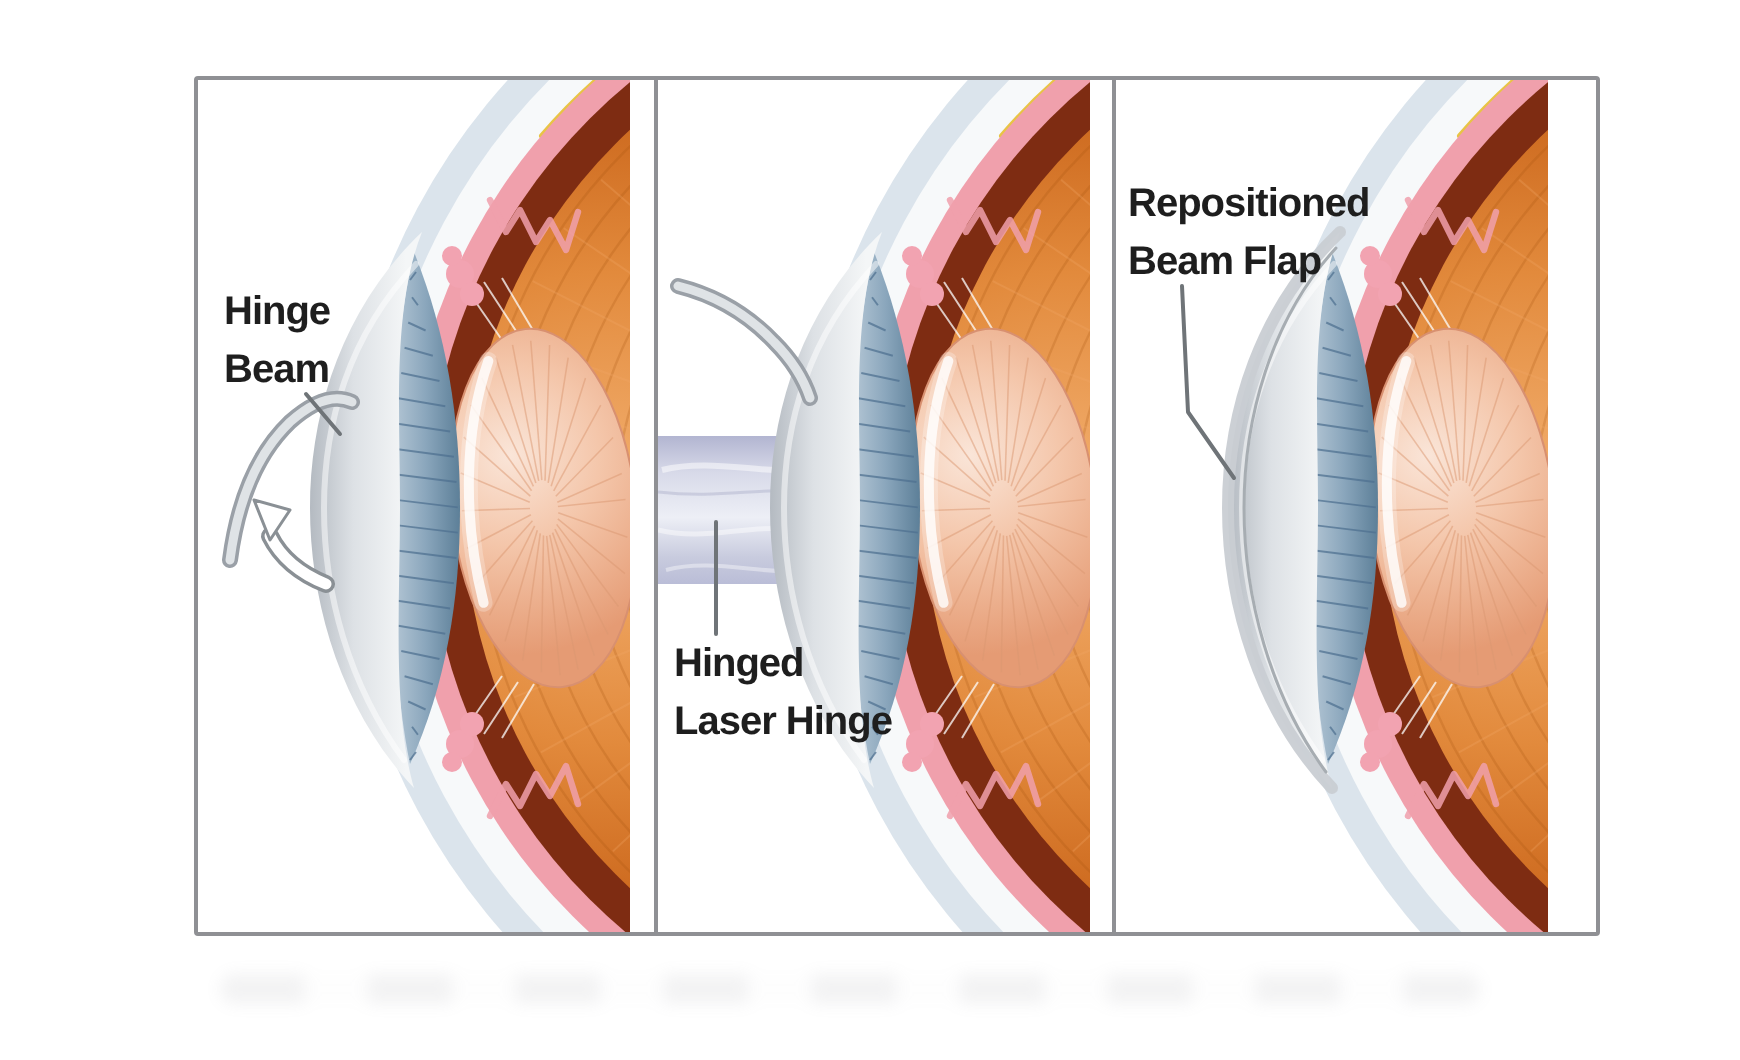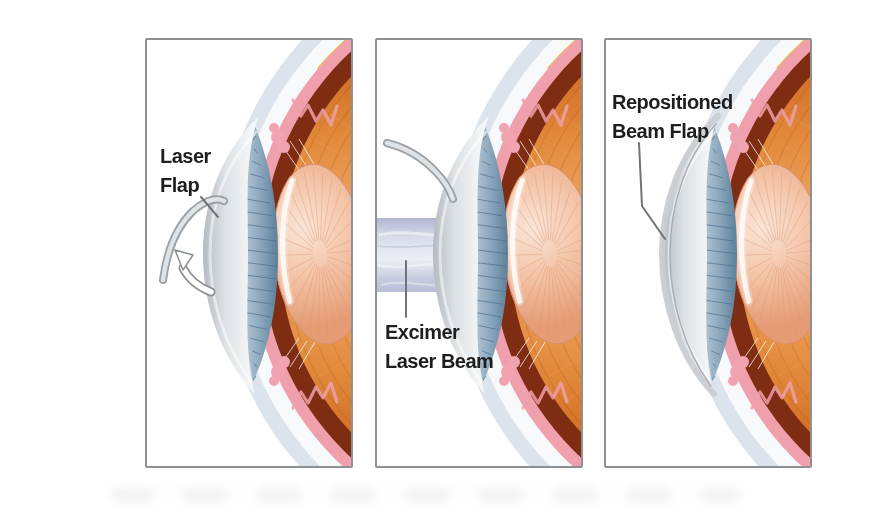--- a/index.html
+++ b/index.html
@@ -3,22 +3,22 @@
 <meta charset="utf-8">
 <style>
   :root{
     --sclera:#dbe4ec; --bandWhite:#f7f9fa; --bandYellow:#e8c445; --bandPink:#f0a0ac;
     --bandBrown:#7e2c12; --ciliary:#f2a3b1; --leader:#6f7478; --text:#1e1e1e;
     --panelBorder:#8f9094; --flapEdge:#9aa0a7; --flapFill:#dfe3e6;
   }
   html,body{margin:0;padding:0;background:#ffffff;}
   .stage{position:relative;width:870px;height:530px;background:#ffffff;overflow:hidden;
          font-family:"Liberation Sans", sans-serif;}
-  .panel{position:absolute;top:38px;width:208px;height:430px;box-sizing:border-box;
-         border:2px solid var(--panelBorder);border-radius:2px;background:#ffffff;overflow:hidden;margin-left:48px;}
+  .panel{position:absolute;top:38px;width:244px;height:430px;box-sizing:border-box;
+         border:2px solid var(--panelBorder);border-radius:2px;background:#ffffff;overflow:hidden;}
   .panel svg{position:absolute;left:0;top:0;}
   .p1{left:97px;} .p2{left:327px;} .p3{left:556px;}
   .cap{position:absolute;color:var(--text);font-weight:700;font-size:20px;line-height:29px;
        letter-spacing:-0.5px;white-space:nowrap;z-index:5;}
   .cap span{display:block;}
   .cap1{left:13px;top:102px;} .cap2{left:8px;top:278px;} .cap3{left:6px;top:48px;}
   .smudge{position:absolute;left:110px;top:487px;width:630px;height:15px;opacity:.22;
           border-radius:8px;filter:blur(4px);
           background:repeating-linear-gradient(90deg, rgba(145,145,152,.5) 0 42px, rgba(145,145,152,.06) 42px 74px);}
   .defs-holder{position:absolute;width:0;height:0;overflow:hidden;}
@@ -196,22 +196,22 @@
         <path d="M16,240 Q22,194 46,171 Q64,155 77,161" style="stroke:var(--flapFill)" stroke-width="4.5" fill="none" stroke-linecap="round"></path>
       </g>
       <g>
         <path d="M64,252 Q44,244 36,228" stroke="#8a9095" stroke-width="9" fill="none" stroke-linecap="round"></path>
         <path d="M64,252 Q44,244 36,228" stroke="#ffffff" stroke-width="5.5" fill="none" stroke-linecap="round"></path>
         <path d="M28,210 L46,215 L36,230 Z" fill="#ffffff" stroke="#8a9095" stroke-width="1.5" stroke-linejoin="round"></path>
       </g>
       <path d="M54,157 L71,177" style="stroke:var(--leader)" stroke-width="2" fill="none" stroke-linecap="round"></path>
     </svg>
     <div class="cap cap1">
-      <span>Laser</span>
-      <span>Flap</span>
+      <span>Hinge</span>
+      <span>Beam</span>
     </div>
   </section>
 
   <section class="panel p2">
     <svg viewBox="0 0 216 426" width="216" height="426">
       <use href="#eye-base"></use>
       <g>
         <rect x="0" y="178" width="86" height="74" fill="url(#gBeam)"></rect>
         <path d="M2,195 C30,188 60,200 84,193" stroke="#ffffff" stroke-width="3" opacity=".5" fill="none"></path>
         <path d="M0,225 C28,232 52,218 80,228" stroke="#ffffff" stroke-width="2.5" opacity=".45" fill="none"></path>
@@ -219,22 +219,22 @@
         <path d="M0,206 C34,210 56,202 84,207" stroke="#9da0c0" stroke-width="1.5" opacity=".35" fill="none"></path>
       </g>
       <use href="#eye-front"></use>
       <g>
         <path d="M10,103 Q38,110 58,131 Q71,144 76,159" style="stroke:var(--flapEdge)" stroke-width="8" fill="none" stroke-linecap="round"></path>
         <path d="M10,103 Q38,110 58,131 Q71,144 76,159" style="stroke:var(--flapFill)" stroke-width="4.5" fill="none" stroke-linecap="round"></path>
       </g>
       <path d="M29,221 L29,277" style="stroke:var(--leader)" stroke-width="2" fill="none" stroke-linecap="round"></path>
     </svg>
     <div class="cap cap2">
-      <span>Excimer</span>
-      <span>Laser Beam</span>
+      <span>Hinged</span>
+      <span>Laser Hinge</span>
     </div>
   </section>
 
   <section class="panel p3">
     <svg viewBox="0 0 216 426" width="216" height="426">
       <use href="#eye-base"></use>
       <use href="#eye-front"></use>
       <g>
         <path d="M112,76 C72,114 56,166 56,214 C56,262 72,316 108,354" stroke="#c9ced3" stroke-width="6" opacity=".95" fill="none" stroke-linecap="round"></path>
         <path d="M110,84 C77,120 64,170 64,214 C64,258 77,308 105,346" stroke="#a7adb2" stroke-width="1.5" fill="none" stroke-linecap="round"></path>

